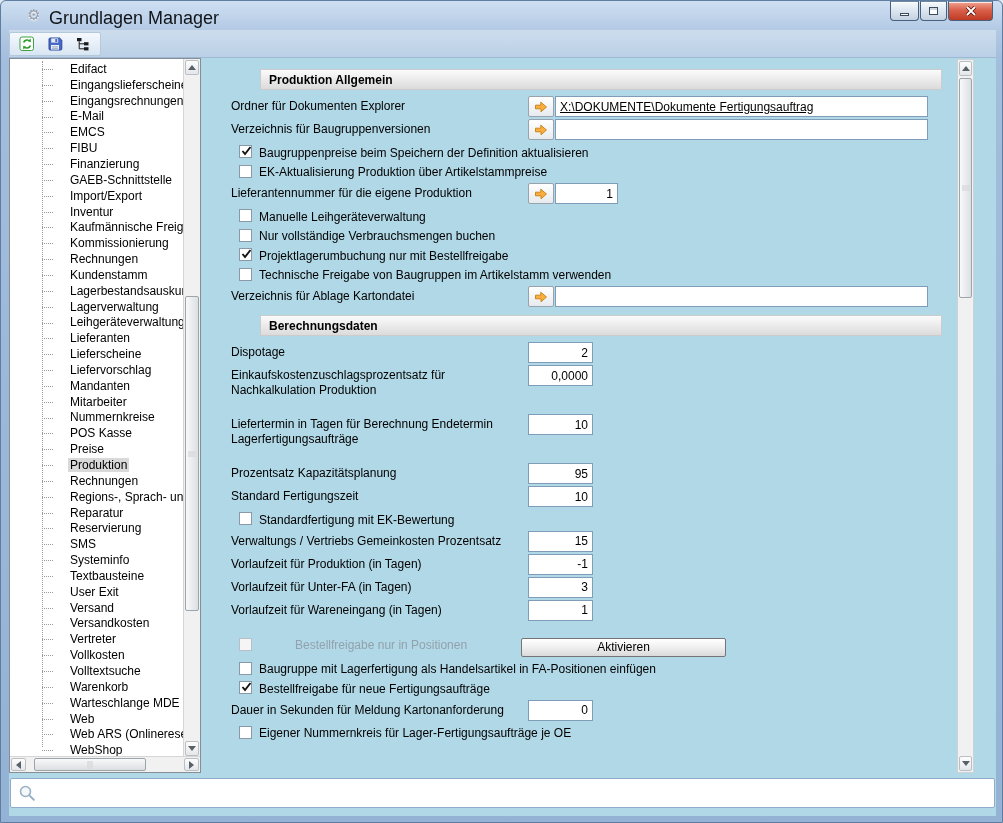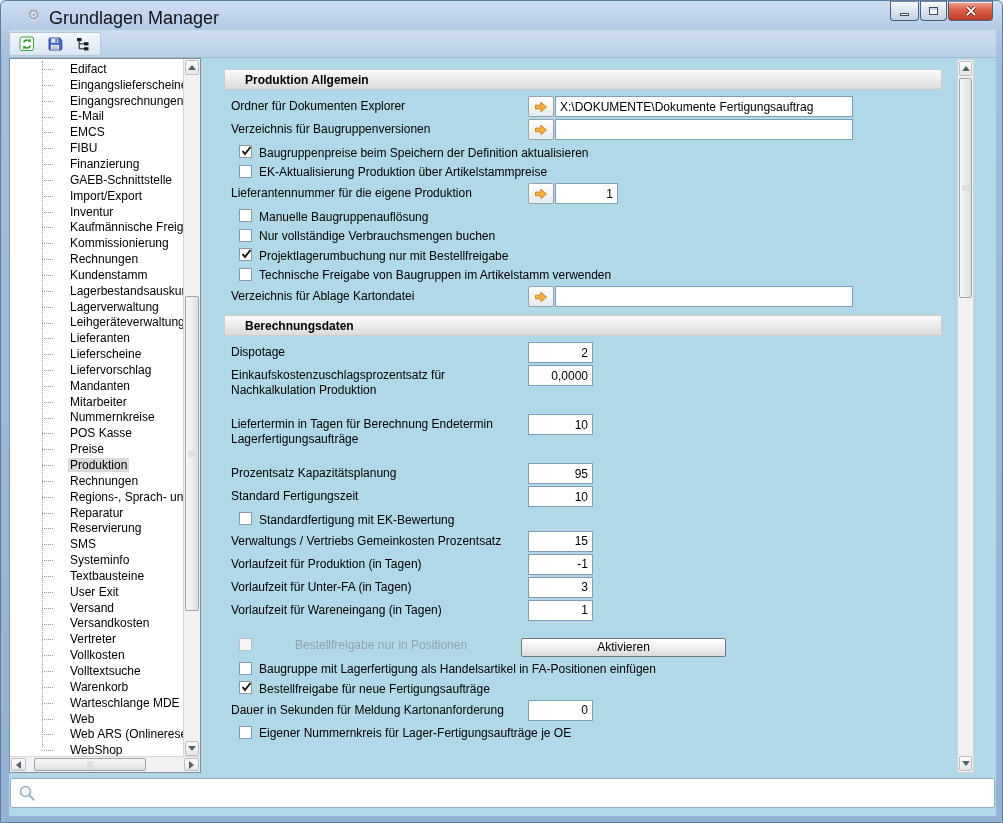--- a/index.html
+++ b/index.html
@@ -52,30 +52,30 @@
   .grip i{display:block;height:1px;background:#8a9096;border-top:1px solid #fff;margin:1px 0;}
   .tree-hscroll{position:absolute;left:0;right:0;bottom:0;height:16px;background:#f1f1f1;border-top:1px solid #d6d6d6;}
   .hbtn{position:absolute;top:1px;width:15px;height:13px;background:linear-gradient(#fdfdfd,#e4e7ea);border:1px solid #bbbfc3;border-radius:2px;display:flex;align-items:center;justify-content:center;cursor:pointer;}
   .hbtn.left{left:1px;} .hbtn.right{right:1px;}
   .h-thumb{position:absolute;left:24px;width:112px;top:1px;height:13px;background:linear-gradient(#f8f9fa,#dcdfe2);border:1px solid #9da4aa;border-radius:2px;cursor:pointer;}
   .hgrip{position:absolute;left:50%;top:50%;transform:translate(-50%,-50%);display:flex;gap:1px;}
   .hgrip i{display:block;width:1px;height:8px;background:#8a9096;border-left:1px solid #fff;}
   
   .main-panel{position:absolute;left:223px;top:60px;width:718px;height:712px;overflow:hidden;}
   .section-header{height:21px;margin-top:8px;background:linear-gradient(#fbfbfb,#dbdbdb);border:1px solid #cccccc;
-    display:flex;align-items:center;padding-left:20px;font-weight:bold;font-size:12px;color:#000;}
+    display:flex;align-items:center;padding-left:8px;font-weight:bold;font-size:12px;color:#000;margin-left:36px;}
   .main-panel .section-header:first-child{margin-top:8px;}
   .section-header + .section-body{margin-top:0;}
   .section-body{padding-top:6px;margin-bottom:6px;}
   .row{position:relative;margin-left:7px;margin-bottom:2px;min-height:21px;}
   .row.tall{margin-bottom:16px;}
   .flabel{font-size:12px;color:#000;max-width:295px;display:inline-block;line-height:15px;padding-top:3px;}
   .field-col{position:absolute;left:297px;top:0;display:flex;align-items:flex-start;}
   .txt-input{height:21px;border:1px solid #7f9db9;background:#fff;font-size:12px;padding:0 4px;font-family:inherit;color:#000;outline:none;}
-  .path-input{width:298px;}
+  .path-input{width:373px;text-decoration:underline;}
   .num-input{width:65px;text-align:right;}
   .num-arrow-input{width:63px;text-align:right;}
   .arrow-btn{width:26px;height:21px;border:1px solid #98a3ad;border-radius:2px;background:linear-gradient(#ffffff,#e7ebef);
     display:flex;align-items:center;justify-content:center;margin-right:1px;cursor:pointer;flex:none;}
   .check-row{display:flex;align-items:flex-start;margin:5px 0 4px 15px;min-height:14px;position:relative;}
   .cb{width:13px;height:13px;border:1px solid #8a99a8;background:#fff;margin-right:7px;position:relative;flex:none;cursor:pointer;}
   .cb svg{position:absolute;left:-1px;top:-3px;}
   .cb.disabled{border-color:#b6bec6;background:#f5f5f5;cursor:default;}
   .clabel{font-size:12px;color:#000;padding-top:0.5px;}
   .clabel.dim{color:#93a1ae;}
@@ -390,21 +390,21 @@
         <div class="row"><span class="flabel">Lieferantennummer für die eigene Produktion</span><span class="field-col">
             <span class="arrow-btn">
               <svg width="14" height="14" viewBox="0 0 14 14">
                 <path d="M1.5 5.2 h5.3 V2.2 L12.5 7 L7 11.8 V8.8 H1.5 z" fill="#FBAE3C" stroke="#C9861E" stroke-width="1"></path>
               </svg>
             </span>
             <input class="txt-input num-arrow-input" value="1" style="">
           </span></div>
         <div class="check-row">
           <span class="cb"></span>
-          <span class="clabel">Manuelle Baugruppenauflösung</span>
+          <span class="clabel">Manuelle Leihgeräteverwaltung</span>
         </div>
         <div class="check-row">
           <span class="cb"></span>
           <span class="clabel">Nur vollständige Verbrauchsmengen buchen</span>
         </div>
         <div class="check-row">
           <span class="cb">
             <svg width="15" height="15" viewBox="0 0 15 15">
               <path d="M3.5 8 L6 11 L11.5 4" fill="none" stroke="#141414" stroke-width="1.9"></path>
             </svg>

